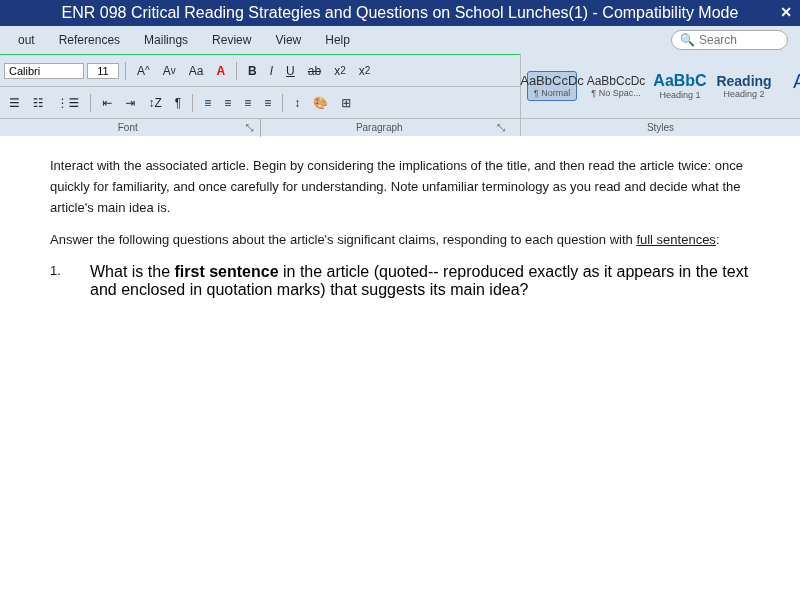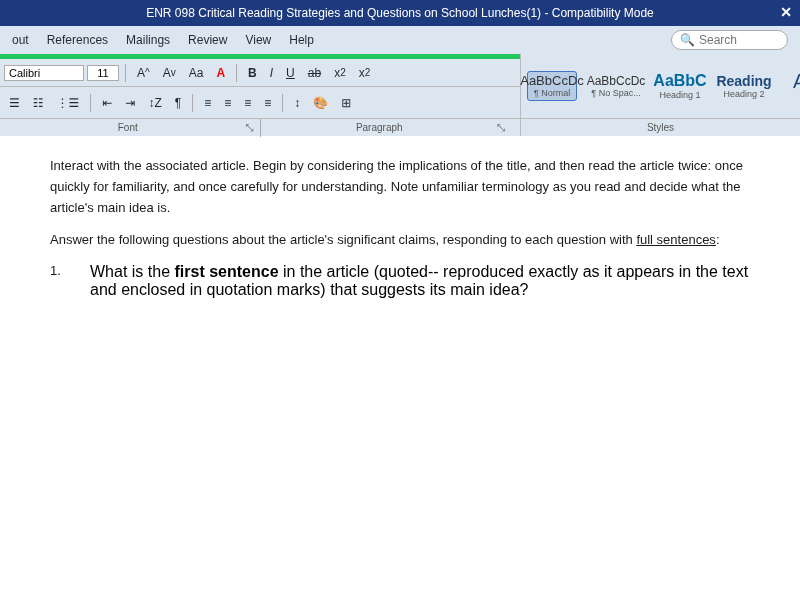--- a/index.html
+++ b/index.html
@@ -26,21 +26,21 @@
       font-size: 12px;
       padding: 4px 12px;
       display: flex;
       align-items: center;
       justify-content: center;
       height: 26px;
       position: relative;
     }
 
     .title-bar-text {
-      font-size: 12px;
+      font-size: 16px;
       color: #ffffff;
       white-space: nowrap;
     }
 
     .title-close {
       position: absolute;
       right: 8px;
       top: 4px;
       color: white;
       font-size: 14px;
@@ -57,20 +57,21 @@
       height: 28px;
       gap: 2px;
     }
 
     .menu-item {
       padding: 3px 8px;
       font-size: 12px;
       color: #1f2937;
       cursor: pointer;
       border-radius: 2px;
+      margin-left: 6px;
     }
 
     .search-box {
       margin-left: auto;
       display: flex;
       align-items: center;
       background: white;
       border: 1px solid #aaa;
       border-radius: 12px;
       padding: 2px 8px;
@@ -197,21 +198,21 @@
       flex-direction: column;
     }
 
     .row-font {
       height: 32px;
       background: #dce6f1;
       display: flex;
       align-items: center;
       padding: 0 4px;
       gap: 3px;
-      border-top: 5px solid #22c55e;
+      border-top: 1px solid #22c55e;
     }
 
     .row-para {
       height: 32px;
       background: #dce6f1;
       display: flex;
       align-items: center;
       padding: 0 4px;
       gap: 3px;
       border-top: 1px solid #bbb;

